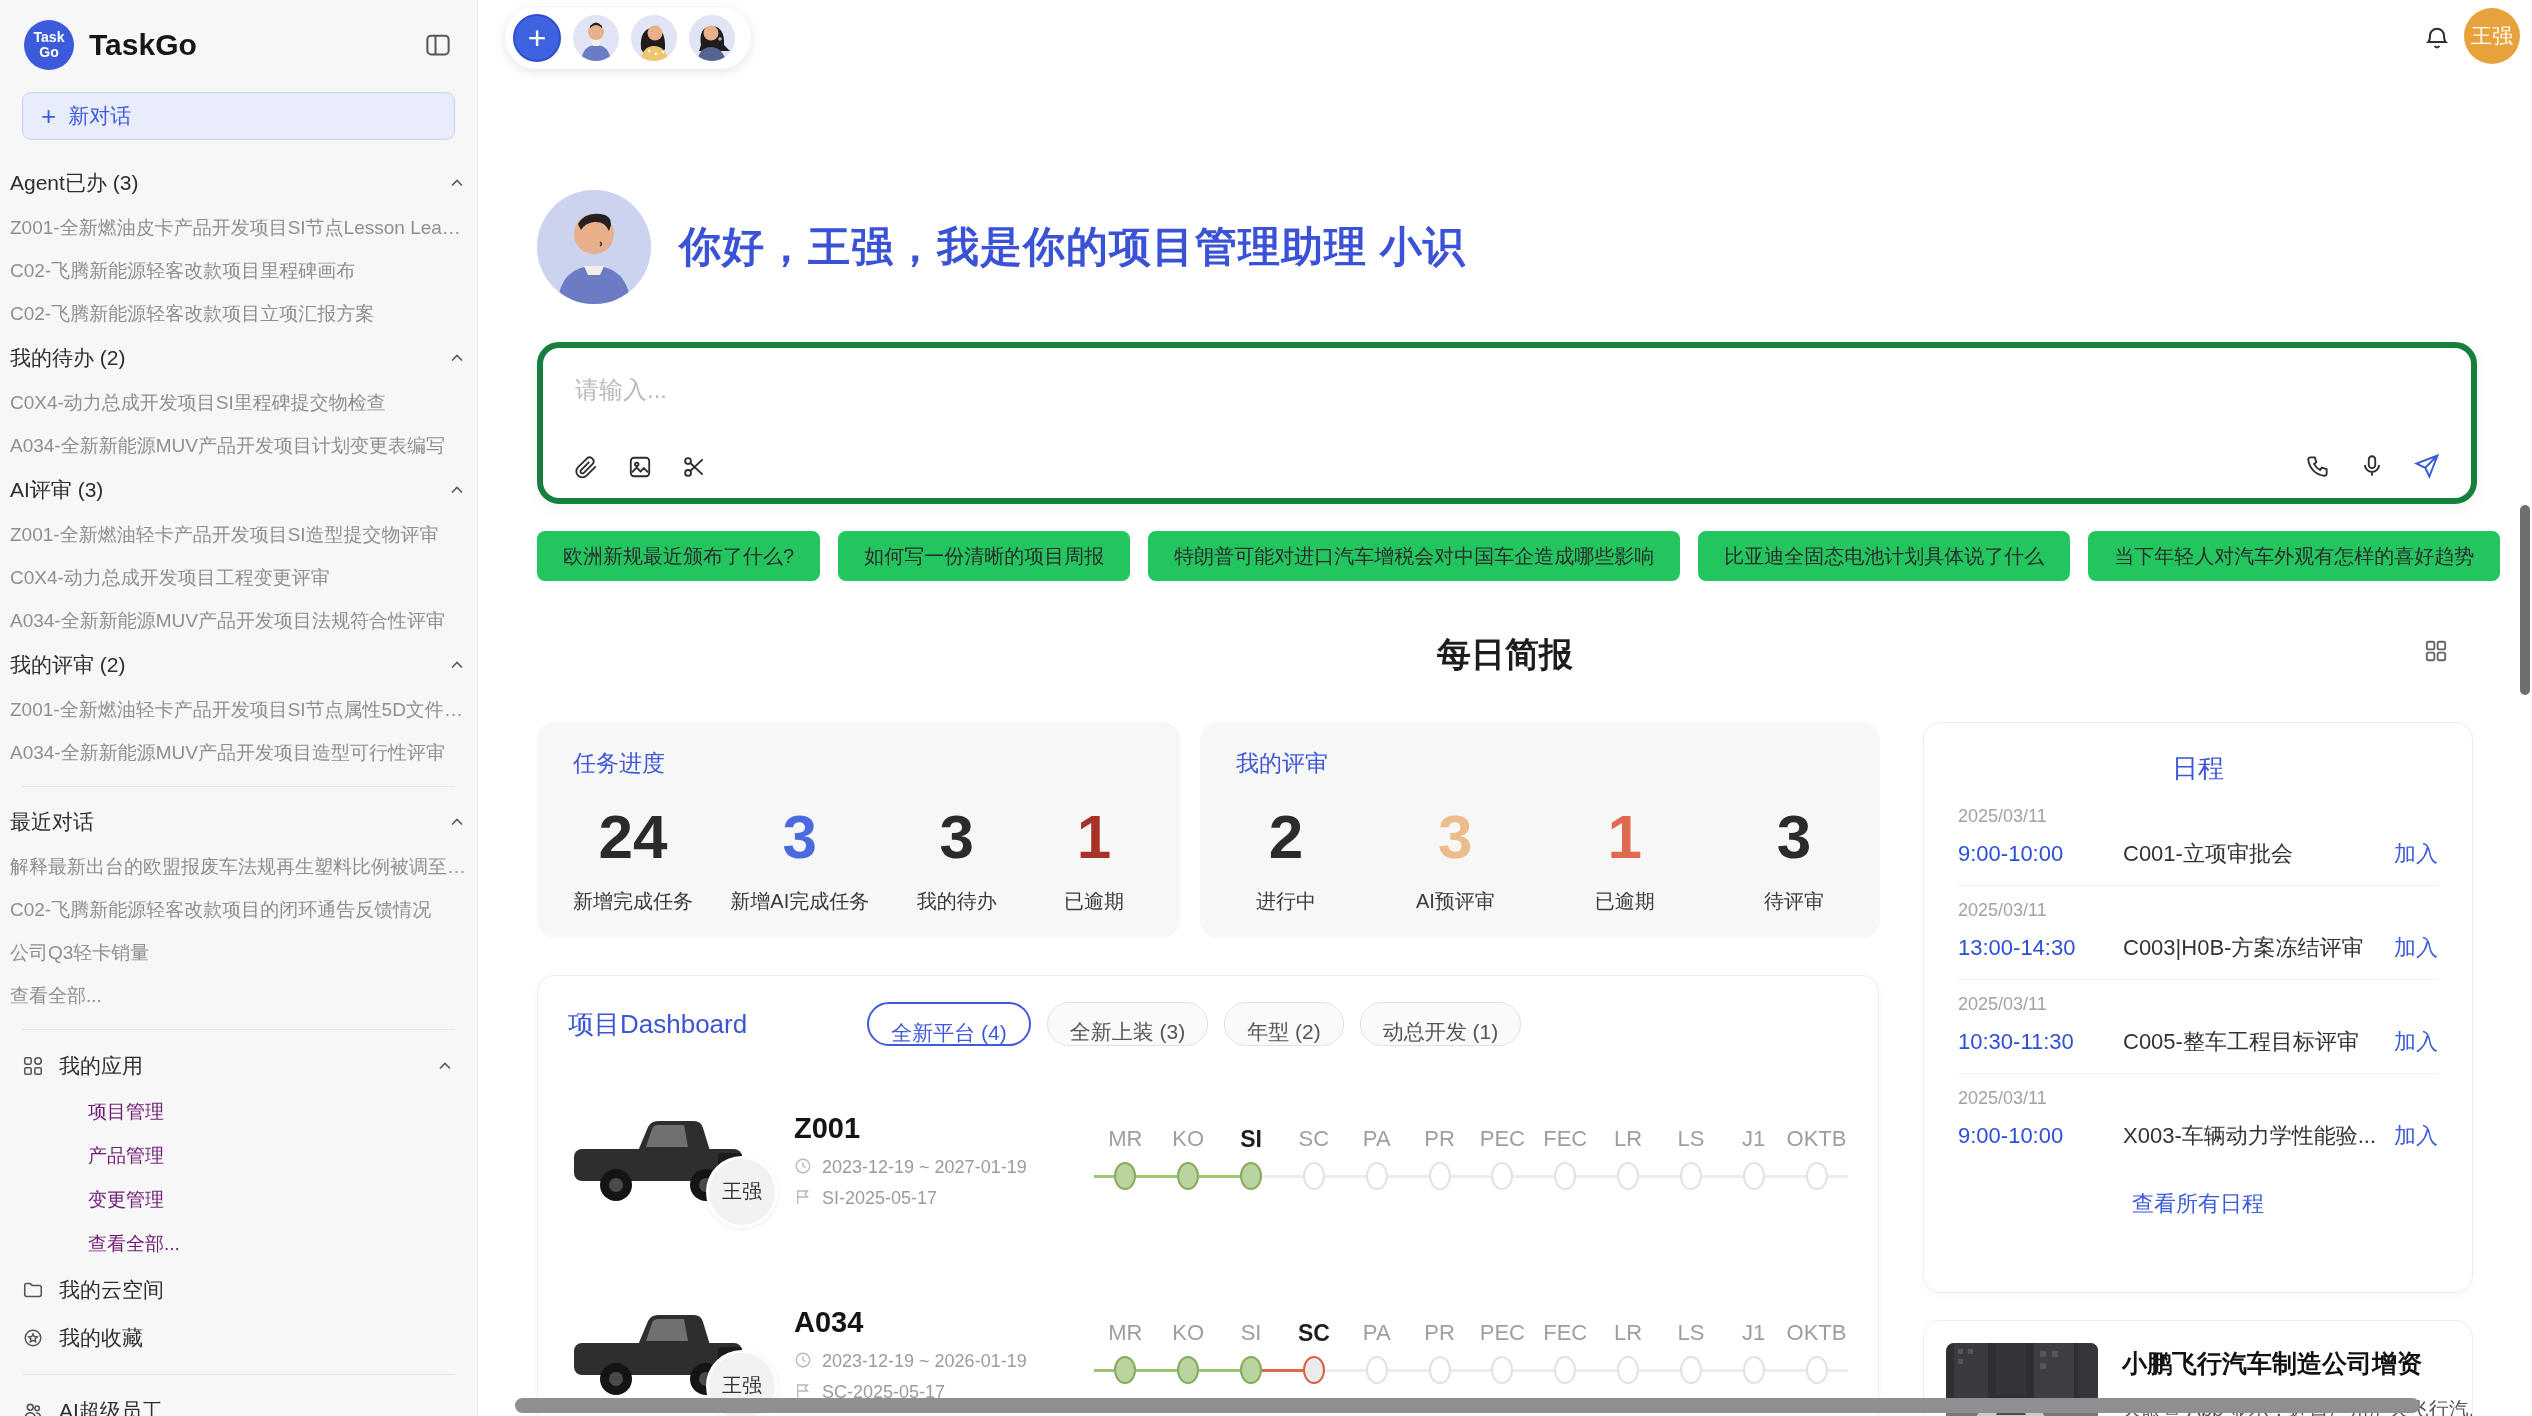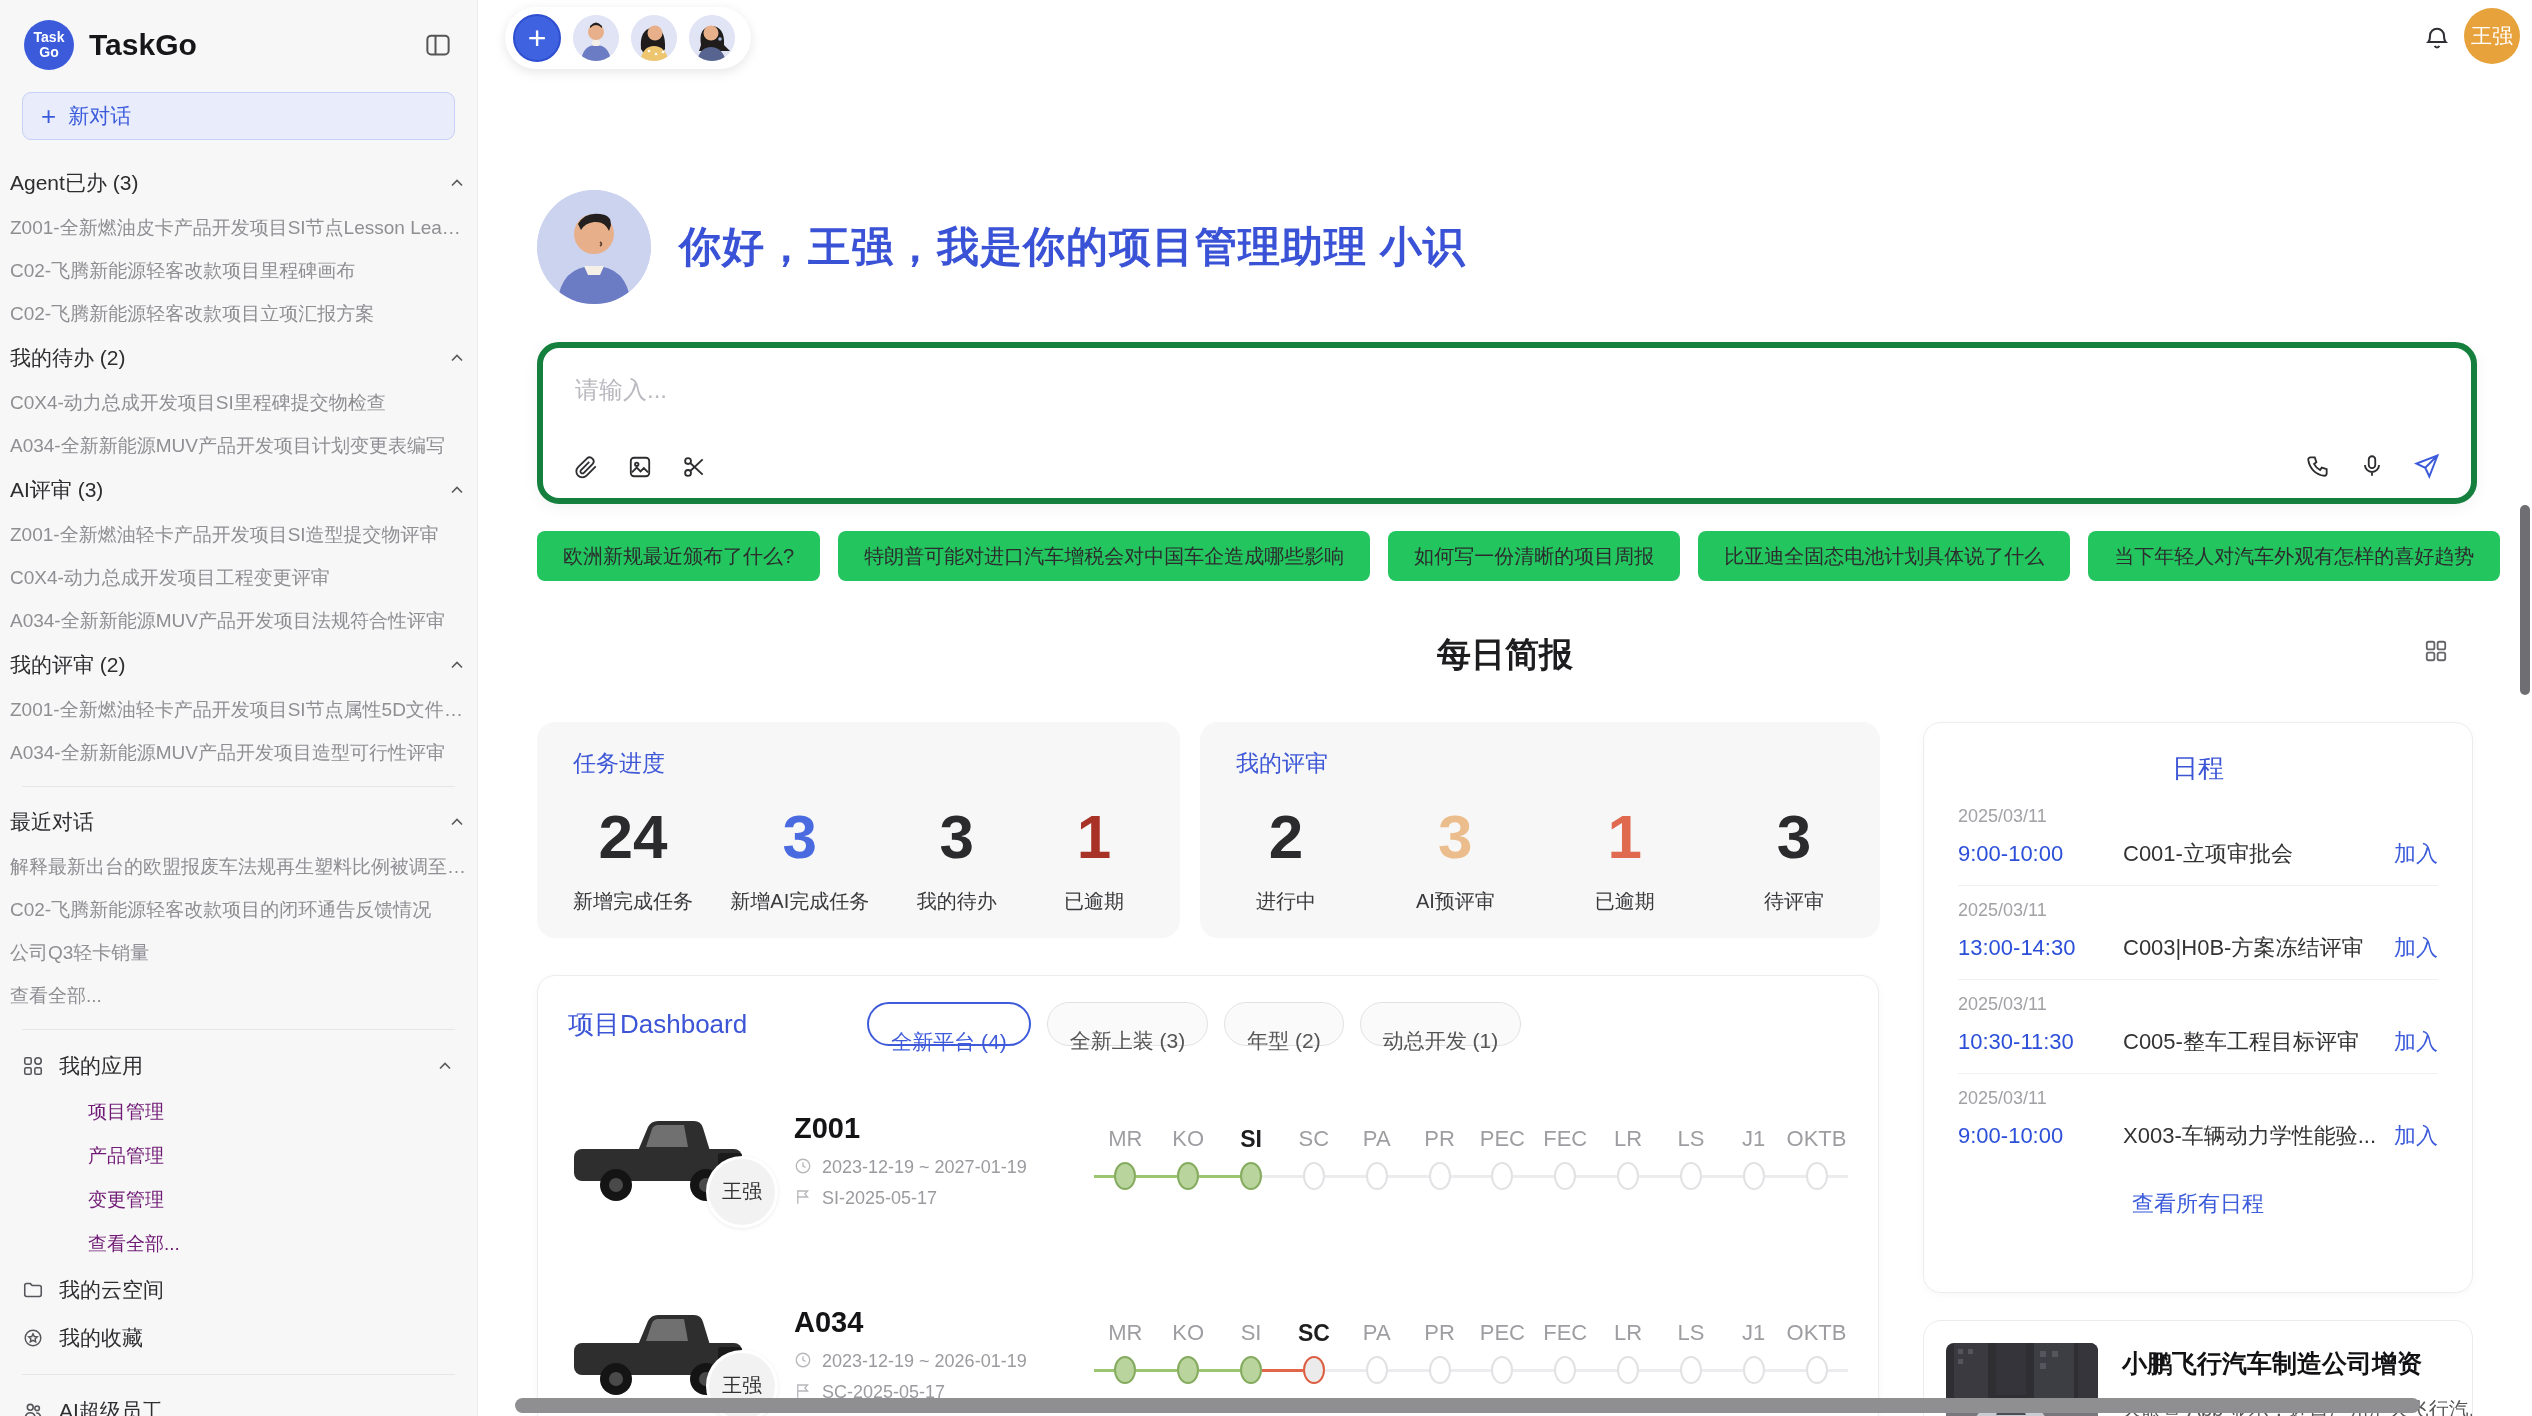--- a/index.html
+++ b/index.html
@@ -66,21 +66,21 @@
   .stat-num.c-brick{color:#a93226;}
   .stat-num.c-tan{color:#ecbd8c;}
   .stat-num.c-salmon{color:#e06a50;}
   .stat-label{margin-top:16px;font-size:20px;color:#3a3a3c;}
   
   .dash{position:absolute;left:59px;top:975px;width:1342px;height:480px;background:#fff;border:1px solid #ececee;
         border-radius:18px;box-shadow:0 2px 10px rgba(0,0,0,.03);box-sizing:border-box;padding:26px 30px;overflow:hidden;}
   .dash-head{display:flex;align-items:center;}
   .dash-title{font-size:26px;color:#3c55d6;}
   .tabs{display:flex;gap:16px;margin-left:120px;}
-  .tab{height:44px;line-height:42px;border-radius:22px;padding:17px 22px;font-size:21px;box-sizing:border-box;cursor:pointer;}
+  .tab{height:44px;line-height:42px;border-radius:22px;padding:8px 22px;font-size:21px;box-sizing:border-box;cursor:pointer;}
   .tab.c-active{border:2px solid #3f5bd9;color:#3f5bd9;background:#fff;}
   .tab.c-idle{border:1px solid #e2e2e5;color:#555;background:#fafafa;}
   .proj{display:flex;align-items:center;margin-top:34px;height:160px;}
   .pmedia{position:relative;width:180px;flex:0 0 auto;}
   .owner{position:absolute;right:-30px;bottom:-10px;width:66px;height:66px;border-radius:50%;background:#f2f2f3;
          border:3px solid #fff;display:flex;align-items:center;justify-content:center;font-size:20px;color:#333;
          box-shadow:0 1px 4px rgba(0,0,0,.08);}
   .pinfo{margin-left:46px;width:300px;flex:0 0 auto;}
   .pcode{font-size:29px;font-weight:700;color:#141416;margin-bottom:12px;}
   .pmeta{display:flex;align-items:flex-start;gap:10px;font-size:18px;color:#9b9b9f;margin-top:10px;}
@@ -377,22 +377,22 @@
         <svg width="28" height="28" viewBox="0 0 24 24" fill="none" stroke="currentColor" stroke-width="1.7">
             <path d="M21 3L10.5 13.5M21 3l-7 18-3.5-7.5L3 10z"></path>
           </svg>
         </span>
     </div>
   </div>
 
   <div class="chips">
 
   <div class="chip">欧洲新规最近颁布了什么?</div>
+      <div class="chip">如何写一份清晰的项目周报</div>
       <div class="chip">特朗普可能对进口汽车增税会对中国车企造成哪些影响</div>
-      <div class="chip">如何写一份清晰的项目周报</div>
       <div class="chip">比亚迪全固态电池计划具体说了什么</div>
       <div class="chip">当下年轻人对汽车外观有怎样的喜好趋势</div>
     </div>
 
   <div class="brief-title">每日简报</div>
   <div class="brief-grid">
     <svg width="26" height="26" viewBox="0 0 24 24" fill="none" stroke="currentColor" stroke-width="1.7">
       <rect x="3.5" y="3.5" width="7" height="7" rx="1.5"></rect>
         <rect x="13.5" y="3.5" width="7" height="7" rx="1.5"></rect>
       <rect x="3.5" y="13.5" width="7" height="7" rx="1.5"></rect>

